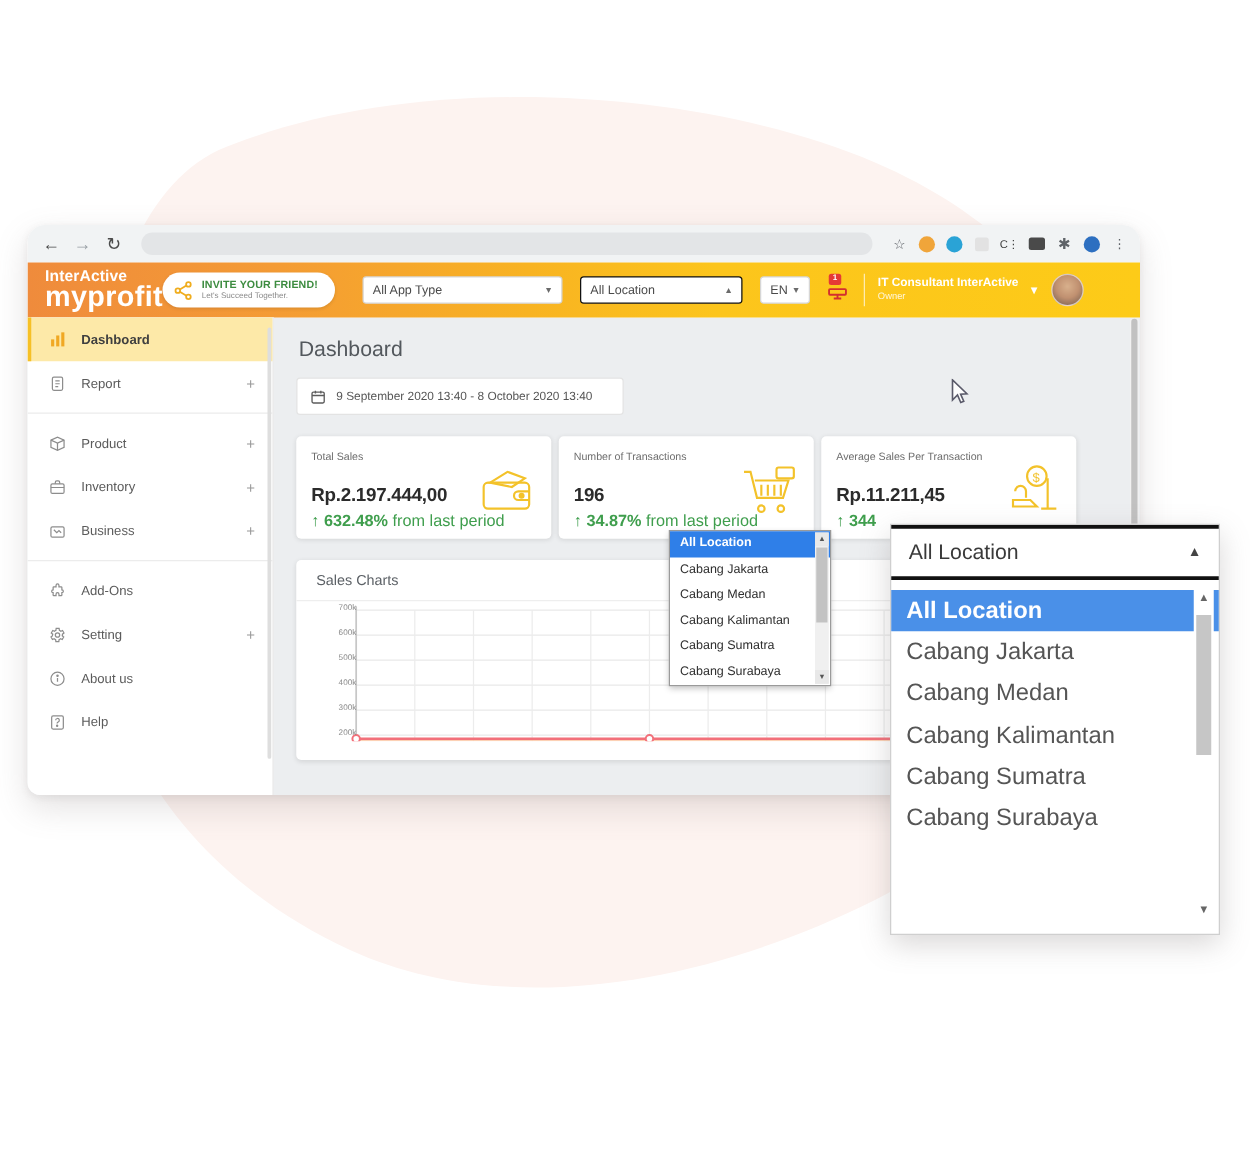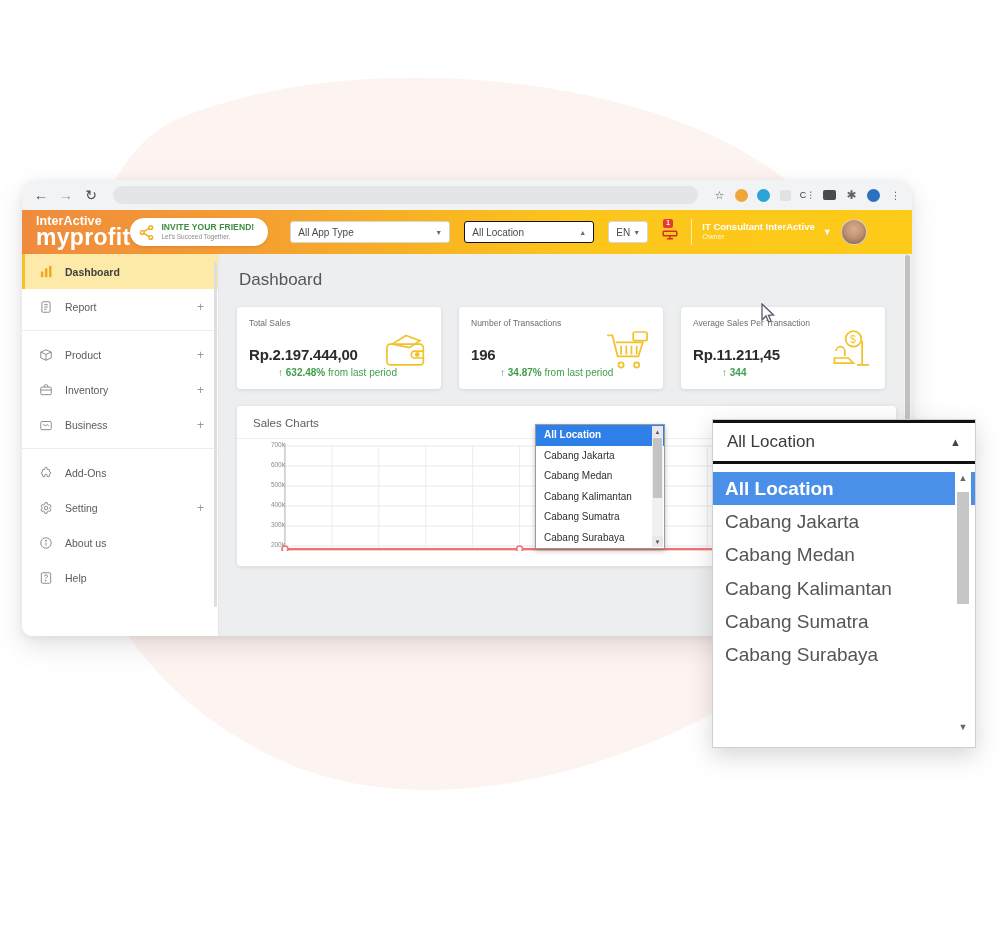--- a/index.html
+++ b/index.html
@@ -93,28 +93,28 @@
 
   
   #content{flex:1;padding:14px 16px 0 18px;box-sizing:border-box;position:relative;overflow:hidden;}
   #page-title{font-size:17px;color:#53585d;margin:2px 0 12px 2px;}
   #daterange{
     background:#fff;border:1px solid #e3e3e3;border-radius:3px;height:30px;width:262px;
     display:flex;align-items:center;padding:0 10px;box-sizing:border-box;font-size:9.5px;color:#555;
   }
   #daterange .cal{width:13px;height:13px;margin-right:8px;flex:none;}
 
-  #cards{display:flex;gap:18px;margin-top:17px;}
+  #cards{display:flex;gap:6px;margin-top:17px;}
   .card{
     background:#fff;border-radius:4px;box-shadow:0 1px 4px rgba(0,0,0,.10);
     width:204px;height:82px;padding:11px 12px;box-sizing:border-box;position:relative;flex:none;
   }
   .card .lbl{font-size:8.5px;color:#6d6d6d;}
   .card .val{font-size:15px;font-weight:bold;color:#2b2b2b;margin-top:18px;letter-spacing:-.2px;}
-  .card .delta{font-size:10px;color:#3f9e4d;margin-top:4px;margin-left:29px;}
+  .card .delta{font-size:13px;color:#3f9e4d;margin-top:4px;}
   .card .delta b{font-weight:bold;}
   .card .cico{position:absolute;right:9px;top:50%;transform:translateY(-45%);width:52px;height:44px;}
 
   #chartcard{
     background:#fff;border-radius:4px;box-shadow:0 1px 4px rgba(0,0,0,.10);
     margin-top:17px;height:160px;position:relative;overflow:hidden;
   }
   #chartcard .ct{font-size:11.5px;color:#5c6166;padding:11px 0 9px 16px;border-bottom:1px solid #eee;}
   #plot{position:relative;height:112px;}
   #tooltip{
@@ -358,20 +358,29 @@
         </span>
         <span>Help</span>
       </div>
 
       <div id="sidebar-scroll"></div>
     </div>
 
     <div id="content">
       <div id="page-title">Dashboard</div>
 
+      <div id="daterange">
+        <svg class="cal" viewBox="0 0 24 24" fill="none" stroke="#5c5c5c" stroke-width="2">
+            <rect x="3" y="5" width="18" height="16" rx="2"></rect>
+            <line x1="3" y1="10" x2="21" y2="10"></line>
+            <line x1="8" y1="3" x2="8" y2="7"></line>
+            <line x1="16" y1="3" x2="16" y2="7"></line>
+          </svg>
+        <span>9 September 2020 13:40 - 8 October 2020 13:40</span>
+      </div>
 
       <div id="cards">
 
         <div class="card">
           <div class="lbl">Total Sales</div>
           <div class="val">Rp.2.197.444,00</div>
           <div class="delta">
             <span>↑</span>
             <b>632.48%</b><span> from last period</span>
           </div>

